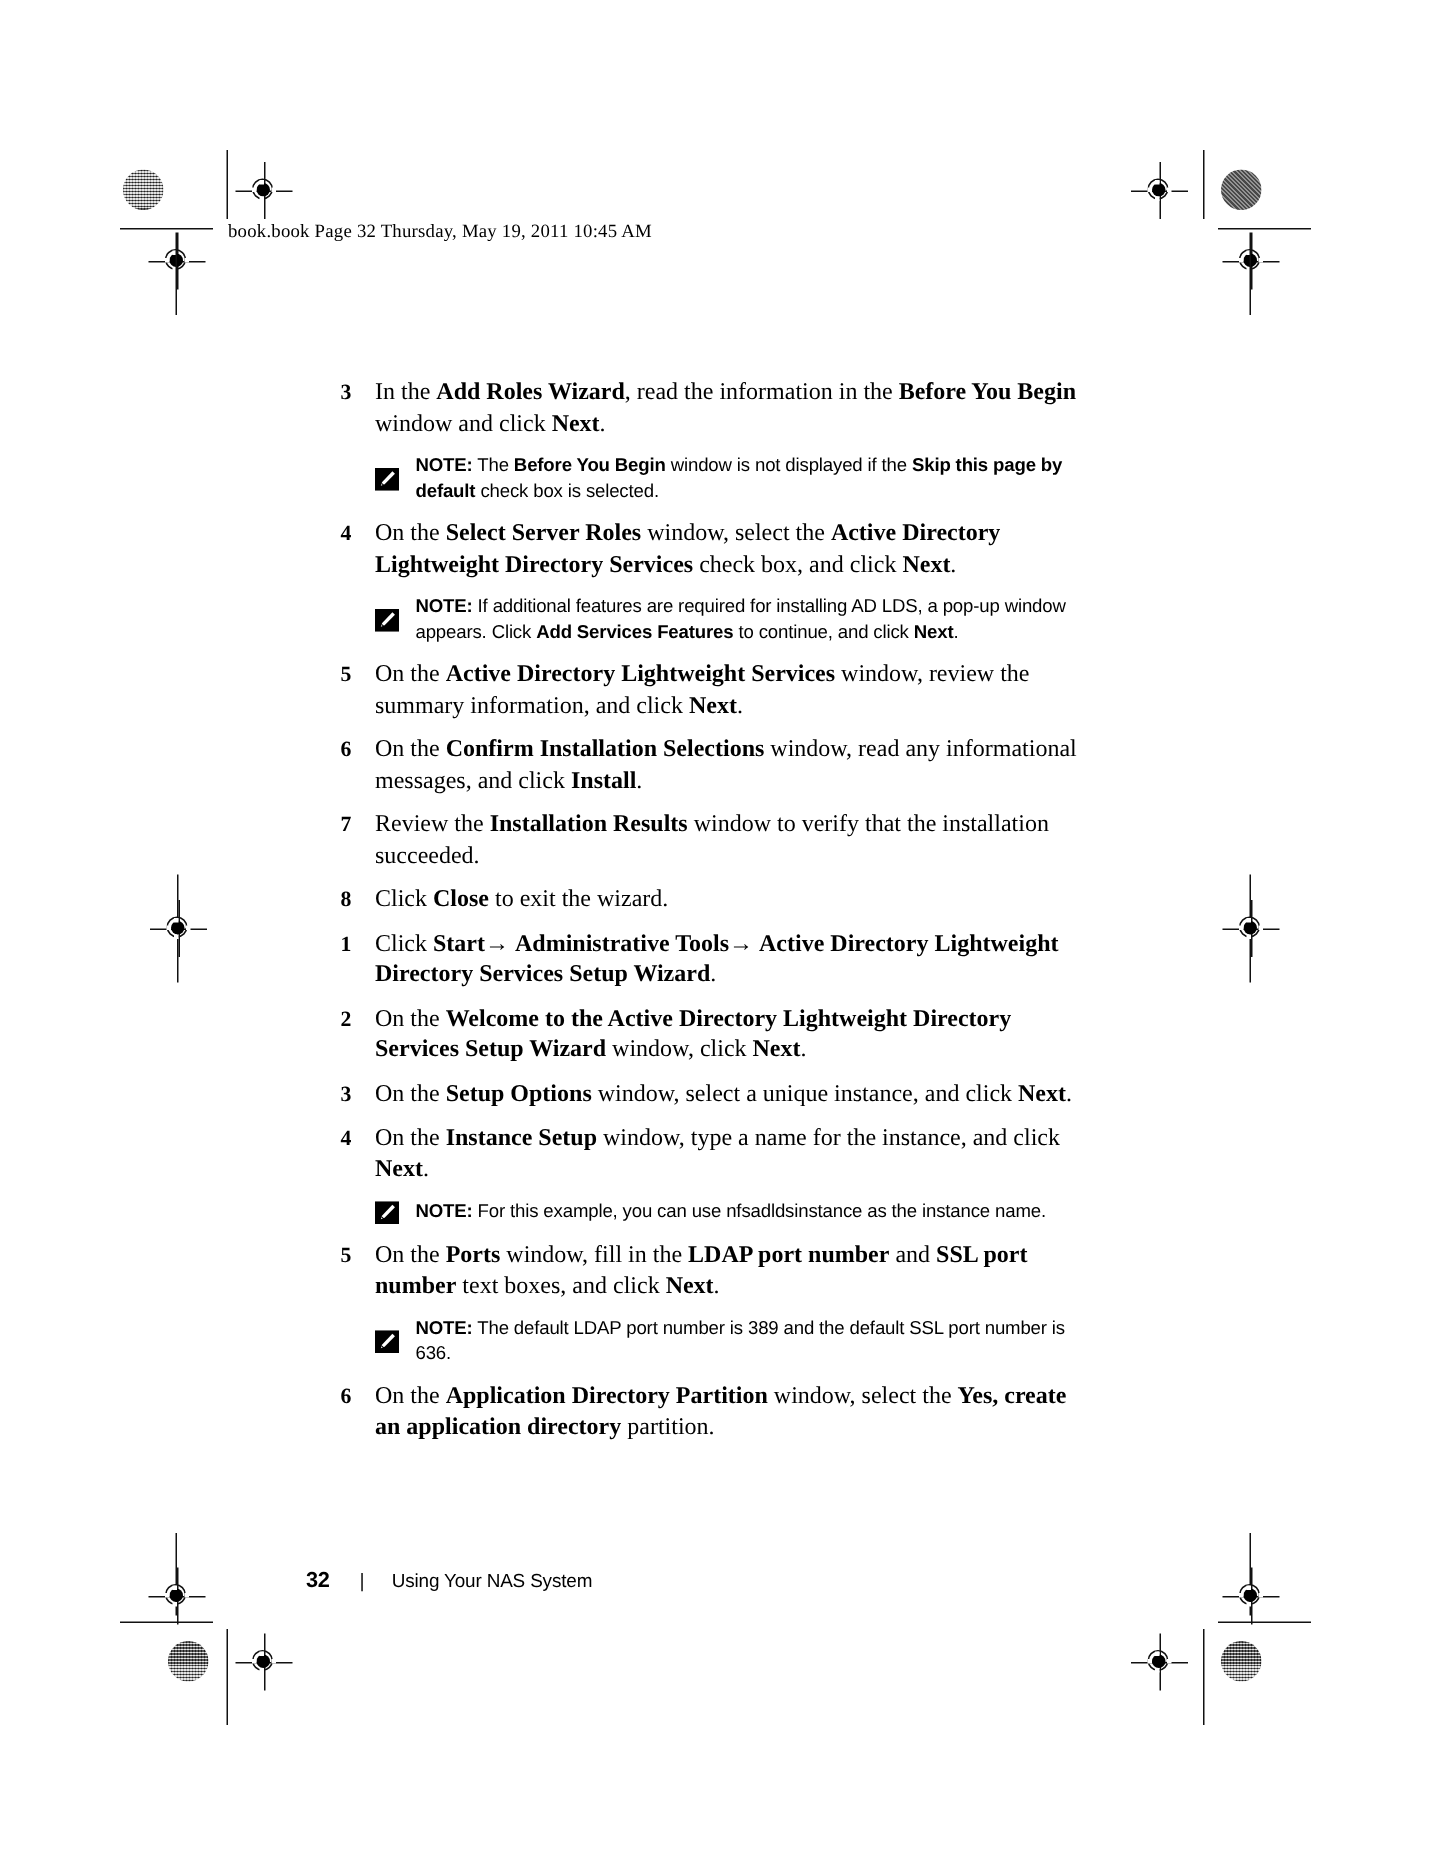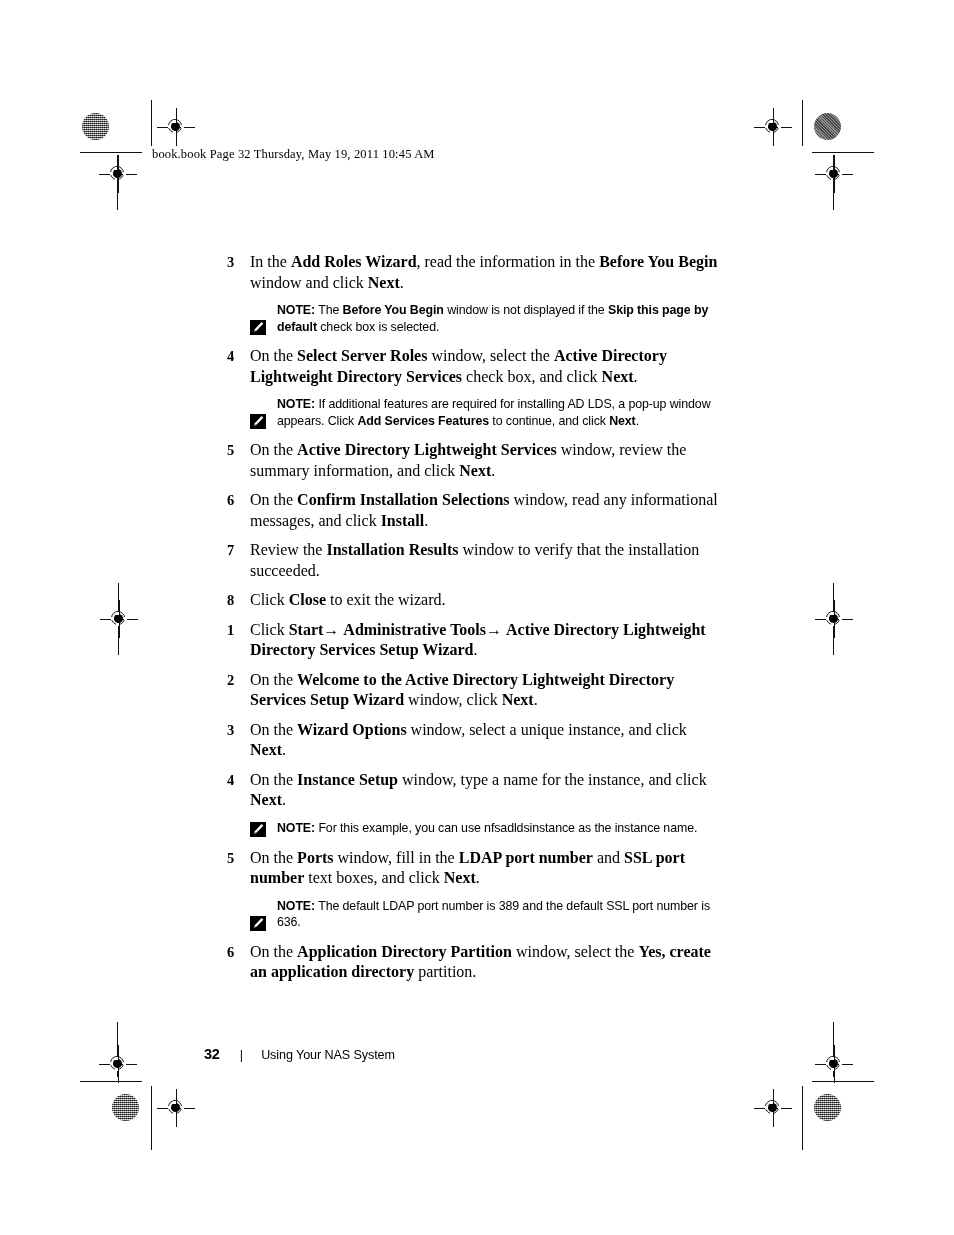--- a/index.html
+++ b/index.html
@@ -137,21 +137,21 @@
     margin-left: 35px;
     font-family: "Liberation Serif", serif;
     font-size: 16px;
     line-height: 20.5px;
     margin-bottom: 9px;
   }
 
   
   .note {
     display: flex;
-    align-items: flex-end;
+    align-items: center;
     margin: 9px 0 11px 35px;
   }
   .note-icon {
     position: relative;
     flex: 0 0 auto;
     width: 16px;
     height: 15px;
     background: #000;
     margin-top: 2px;
     margin-right: 11px;
@@ -400,21 +400,21 @@
     <div class="step-body">Click <b>Start</b>→ <b>Administrative Tools</b>→ <b>Active Directory Lightweight Directory Services Setup Wizard</b>.</div>
   </div>
 
   <div class="step">
     <div class="step-num">2</div>
     <div class="step-body">On the <b>Welcome to the Active Directory Lightweight Directory Services Setup Wizard</b> window, click <b>Next</b>.</div>
   </div>
 
   <div class="step">
     <div class="step-num">3</div>
-    <div class="step-body">On the <b>Wizard Options</b> window, select a unique instance, and click <b>Next</b>.</div>
+    <div class="step-body">On the <b>Setup Options</b> window, select a unique instance, and click <b>Next</b>.</div>
   </div>
 
   <div class="step">
     <div class="step-num">4</div>
     <div class="step-body">On the <b>Instance Setup</b> window, type a name for the instance, and click <b>Next</b>.</div>
   </div>
 
   <div class="note">
     <div class="note-icon">
       <svg width="16" height="15" viewBox="0 0 16 15" aria-hidden="true">

